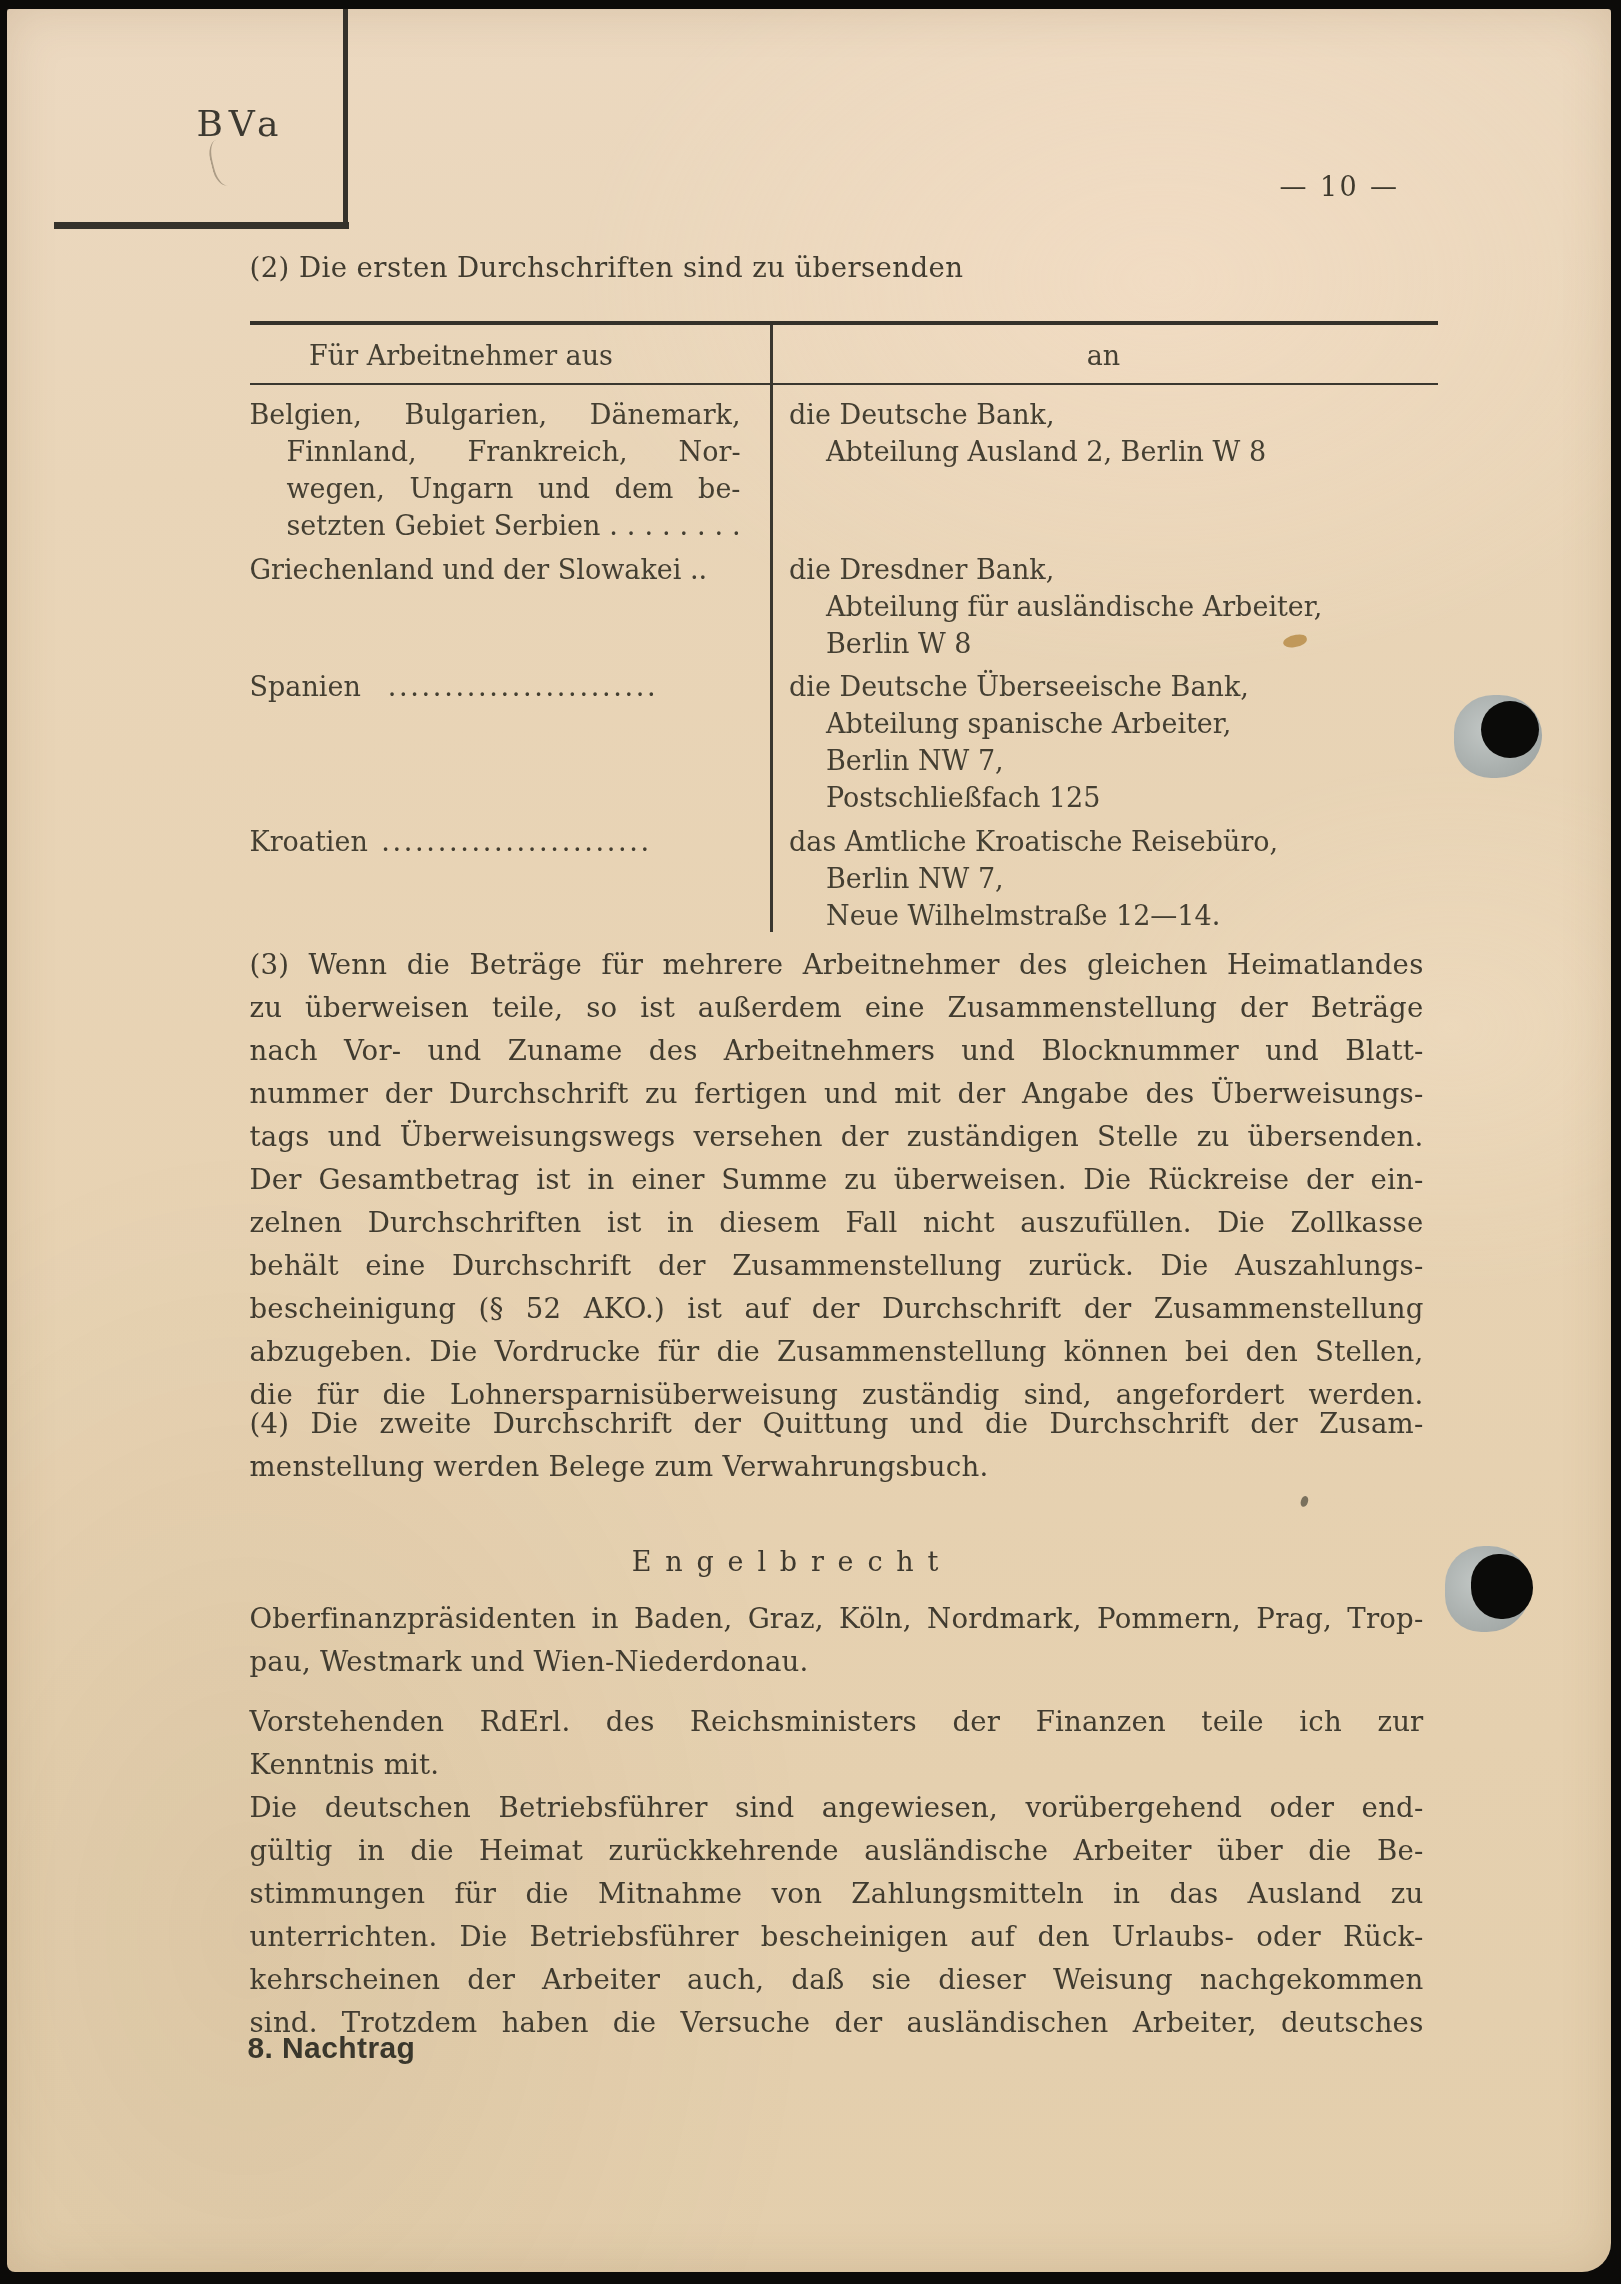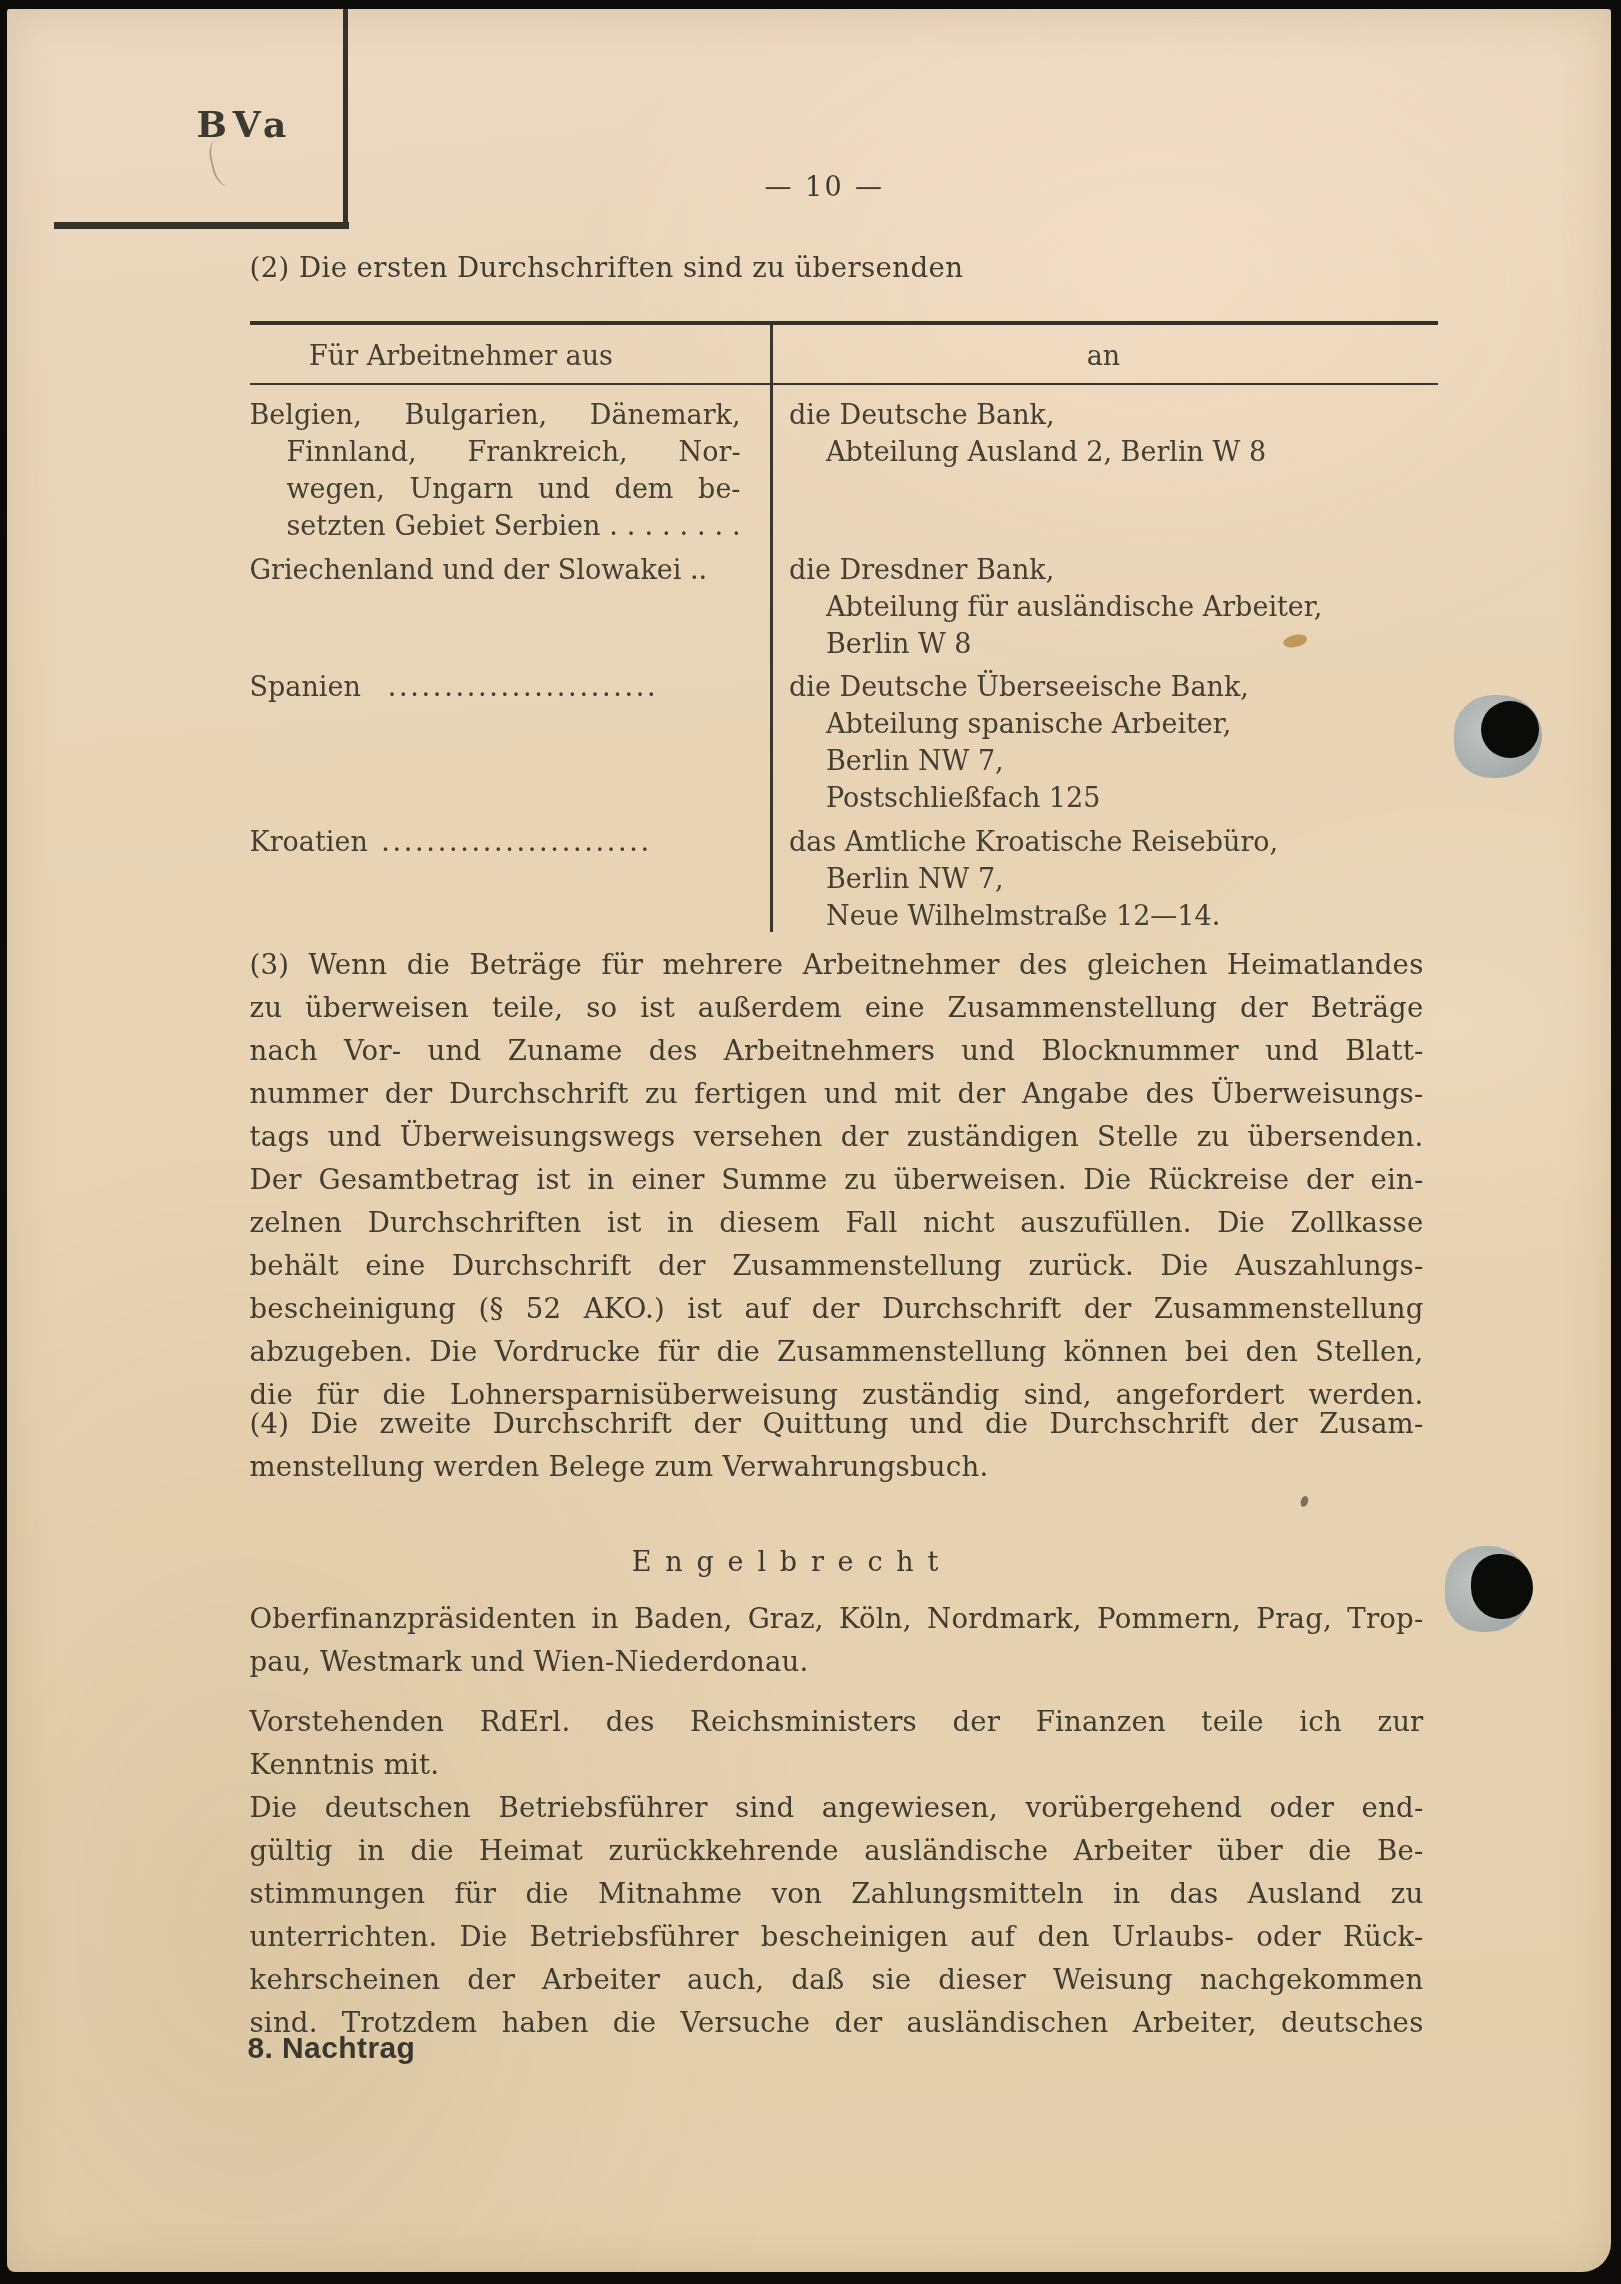--- a/index.html
+++ b/index.html
@@ -18,31 +18,31 @@
       radial-gradient(568px 405px at 90% 45%, rgba(255,240,220,0.20), rgba(255,240,220,0) 65%),
       linear-gradient(175deg,#ecd9c1 0%, #e9d5b8 20%, #e7d2b2 55%, #e3ceac 100%);
     border-radius:2.4px 3.2px 29px 8px;
     box-shadow: inset 0 0 49px rgba(120,90,50,0.18);
   }
   
   .bva-vline{position:absolute;left:336px;top:0px;width:5.7px;height:219px;background:#35322b;}
   .bva-hline{position:absolute;left:47px;top:213px;width:295px;height:6.5px;background:#35322b;}
   .bva{
     position:absolute;left:190px;top:94px;
-    font-size:36px;font-weight:700;letter-spacing:5.7px;color:#3c3931;
+    font-size:36px;font-weight:400;letter-spacing:5.7px;color:#3c3931;
   }
   .pencil-mark{
     position:absolute;left:204px;top:130px;width:19.5px;height:47px;
     border-left:2.4px solid rgba(95,85,66,0.45);
     border-radius:60% / 50%;
     transform:rotate(-14deg);
   }
   .pageno{
     position:absolute;left:243px;top:162px;width:1174px;
-    text-align:center;padding-right:24px;box-sizing:border-box;
+    text-align:right;padding-right:24px;box-sizing:border-box;
     font-size:27px;letter-spacing:2.4px;color:#3f3a2e;
   }
   .heading{
     position:absolute;left:243px;top:242px;width:1174px;
     font-size:27.6px;color:#413c30;letter-spacing:0.4px;
   }
   
   .rtable{
     position:absolute;left:243px;top:312px;width:1188px;
     border-top:4.9px solid #34312a;

